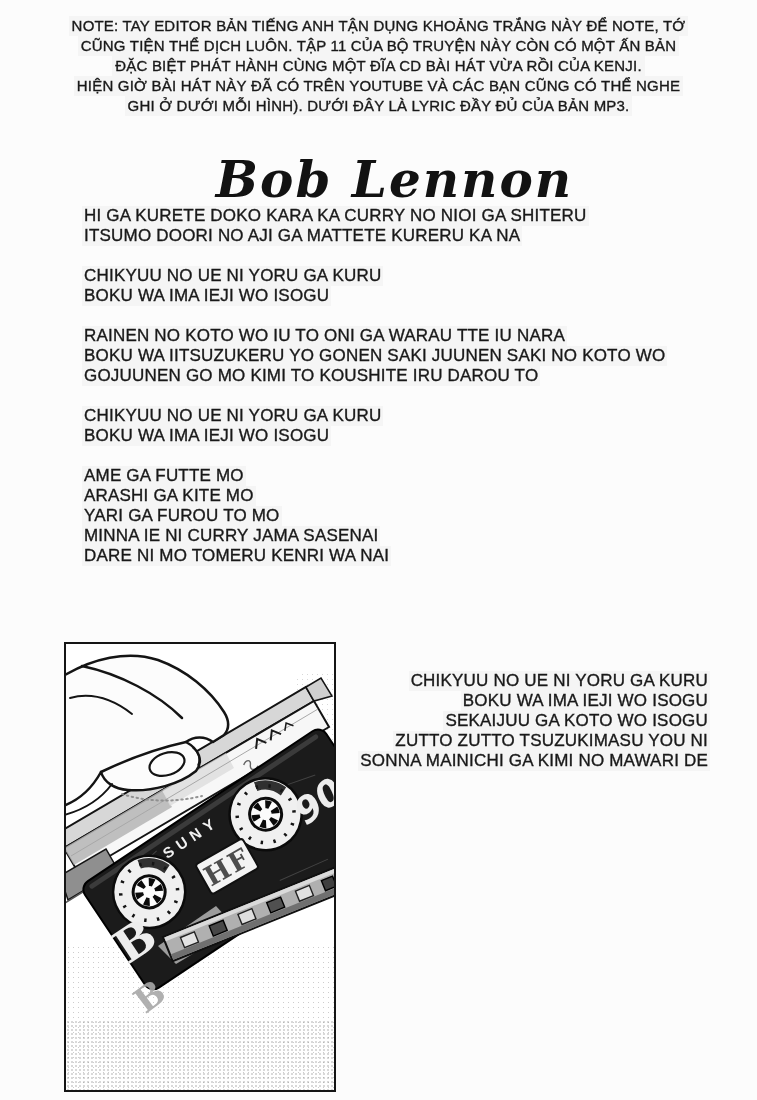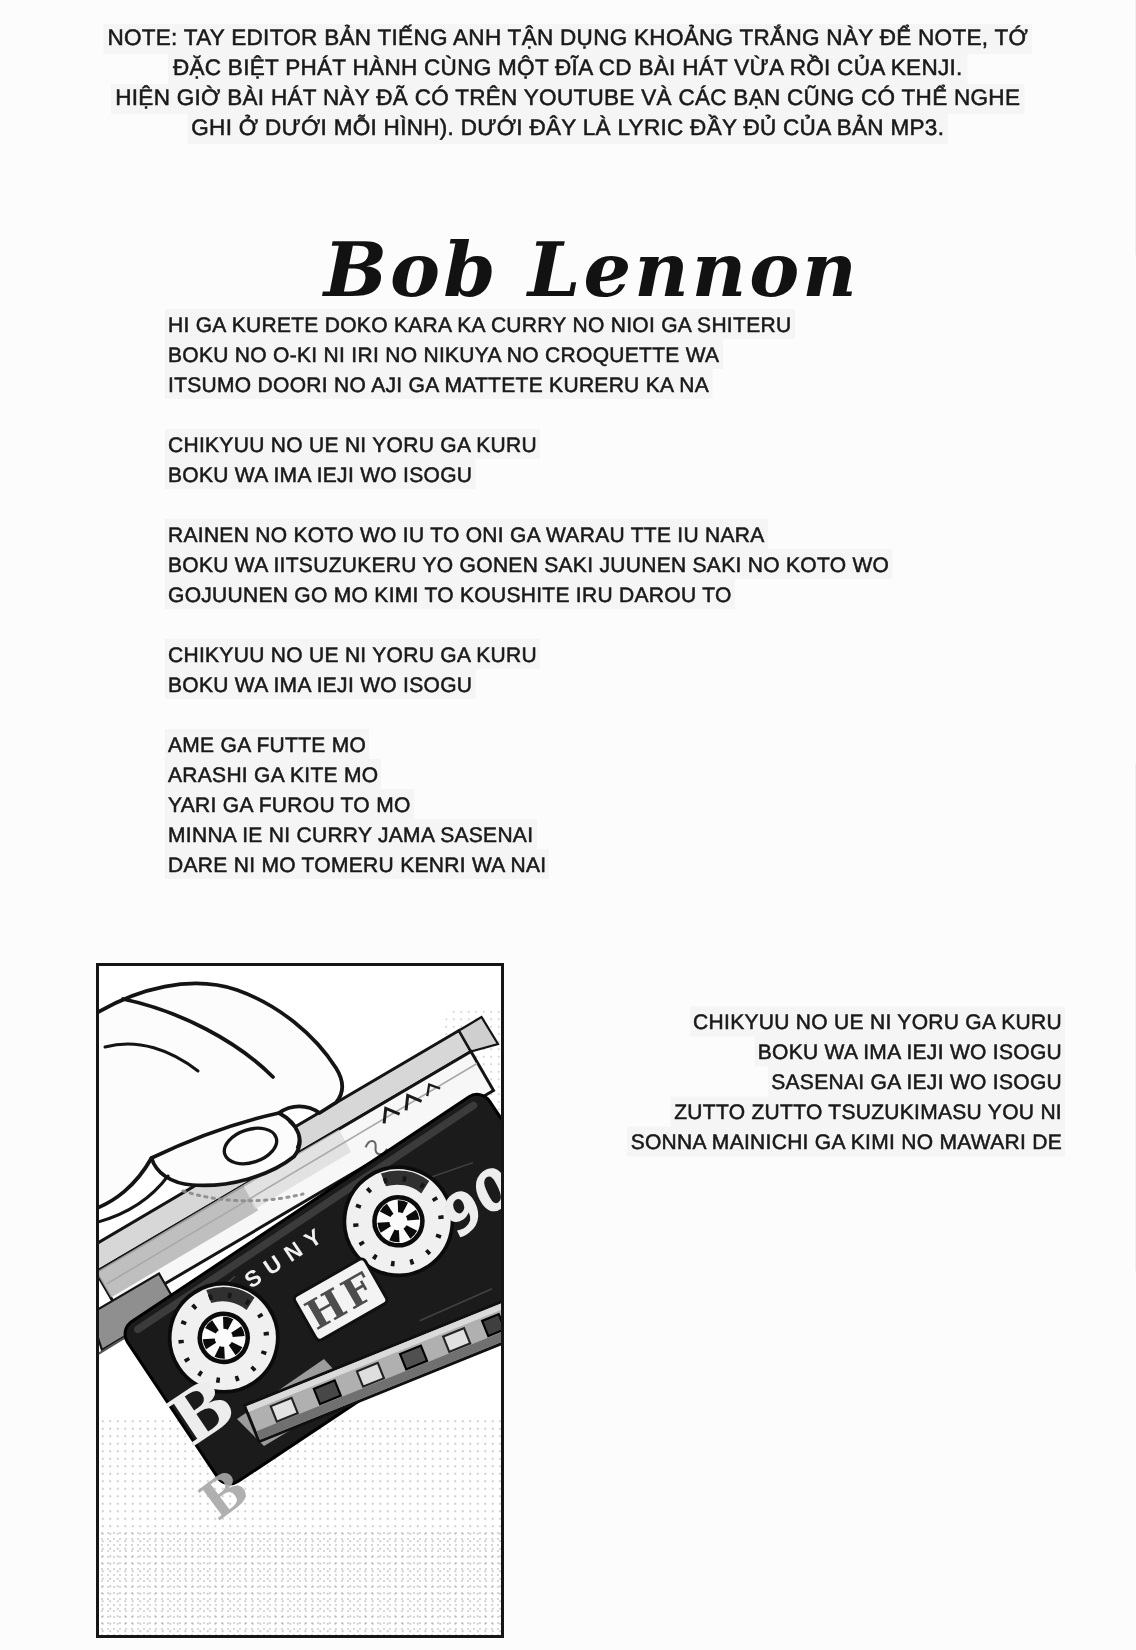--- a/index.html
+++ b/index.html
@@ -11,21 +11,21 @@
   
   .note{position:absolute;top:16px;left:28px;right:28px;text-align:right;
         font-size:15px;line-height:20px;letter-spacing:.2px;
         -webkit-text-stroke:.35px #191919;}
   .note .line{display:table;margin:0 auto;background:rgba(0,0,0,.028);padding:0 3px;white-space:nowrap;}
   
   .title{position:absolute;top:150px;left:0;right:0;text-align:center;
          font-family:"DejaVu Serif",serif;font-style:italic;font-weight:bold;
          font-size:50px;letter-spacing:2px;transform:translateX(16px);color:#121212;}
   
-  .lyr{font-size:14px;line-height:20px;letter-spacing:.2px;margin-left:28px;
+  .lyr{font-size:17px;line-height:20px;letter-spacing:.2px;
        -webkit-text-stroke:.35px #191919;}
   .lyrics-left{position:absolute;left:82px;top:206px;}
   .lyrics-left .stanza{margin-bottom:20px;}
   .lyrics-left .line{display:table;background:rgba(0,0,0,.028);padding:0 2px;white-space:nowrap;}
   .lyrics-right{position:absolute;right:47px;top:671px;text-align:right;}
   .lyrics-right .line{display:table;margin-left:auto;background:rgba(0,0,0,.028);padding:0 2px;white-space:nowrap;}
   
   .panel{position:absolute;left:64px;top:642px;width:268px;height:446px;
          border:2.5px solid #151515;background:#ffffff;}
   .panel svg{position:absolute;left:0;top:0;}
@@ -36,31 +36,31 @@
   .sp-tr{right:0;top:28px;width:64px;height:115px;opacity:.35;
          clip-path:polygon(45% 0,100% 0,100% 100%,0 100%);}
 </style>
 </head>
 <body>
 
 <div class="page">
 
   <div class="note">
     <div class="line">NOTE: TAY EDITOR BẢN TIẾNG ANH TẬN DỤNG KHOẢNG TRẮNG NÀY ĐỂ NOTE, TỚ</div>
+    <div class="line">CŨNG TIỆN THỂ DỊCH LUÔN. TẬP 11 CỦA BỘ TRUYỆN NÀY CÒN CÓ MỘT ẤN BẢN</div>
     <div class="line">ĐẶC BIỆT PHÁT HÀNH CÙNG MỘT ĐĨA CD BÀI HÁT VỪA RỒI CỦA KENJI.</div>
     <div class="line">HIỆN GIỜ BÀI HÁT NÀY ĐÃ CÓ TRÊN YOUTUBE VÀ CÁC BẠN CŨNG CÓ THỂ NGHE</div>
     <div class="line">GHI Ở DƯỚI MỖI HÌNH). DƯỚI ĐÂY LÀ LYRIC ĐẦY ĐỦ CỦA BẢN MP3.</div>
   </div>
 
   <div class="title">Bob Lennon</div>
 
   <div class="lyrics-left lyr">
     <div class="stanza">
       <div class="line">HI GA KURETE DOKO KARA KA CURRY NO NIOI GA SHITERU</div>
-      <div class="line">BOKU NO O-KI NI IRI NO NIKUYA NO CROQUETTE WA</div>
       <div class="line">ITSUMO DOORI NO AJI GA MATTETE KURERU KA NA</div>
     </div>
     <div class="stanza">
       <div class="line">CHIKYUU NO UE NI YORU GA KURU</div>
       <div class="line">BOKU WA IMA IEJI WO ISOGU</div>
     </div>
     <div class="stanza">
       <div class="line">RAINEN NO KOTO WO IU TO ONI GA WARAU TTE IU NARA</div>
       <div class="line">BOKU WA IITSUZUKERU YO GONEN SAKI JUUNEN SAKI NO KOTO WO</div>
       <div class="line">GOJUUNEN GO MO KIMI TO KOUSHITE IRU DAROU TO</div>
@@ -74,21 +74,21 @@
       <div class="line">ARASHI GA KITE MO</div>
       <div class="line">YARI GA FUROU TO MO</div>
       <div class="line">MINNA IE NI CURRY JAMA SASENAI</div>
       <div class="line">DARE NI MO TOMERU KENRI WA NAI</div>
     </div>
   </div>
 
   <div class="lyrics-right lyr">
     <div class="line">CHIKYUU NO UE NI YORU GA KURU</div>
     <div class="line">BOKU WA IMA IEJI WO ISOGU</div>
-    <div class="line">SASENAI GA IEJI WO ISOGU</div>
+    <div class="line">SEKAIJUU GA KOTO WO ISOGU</div>
     <div class="line">ZUTTO ZUTTO TSUZUKIMASU YOU NI</div>
     <div class="line">SONNA MAINICHI GA KIMI NO MAWARI DE</div>
   </div>
 
   <div class="panel">
     <div class="speckle sp-bottom"></div>
     <div class="speckle sp-bottom2"></div>
     <div class="speckle sp-tr"></div>
 
     <svg width="268" height="446" viewBox="0 0 268 446">

